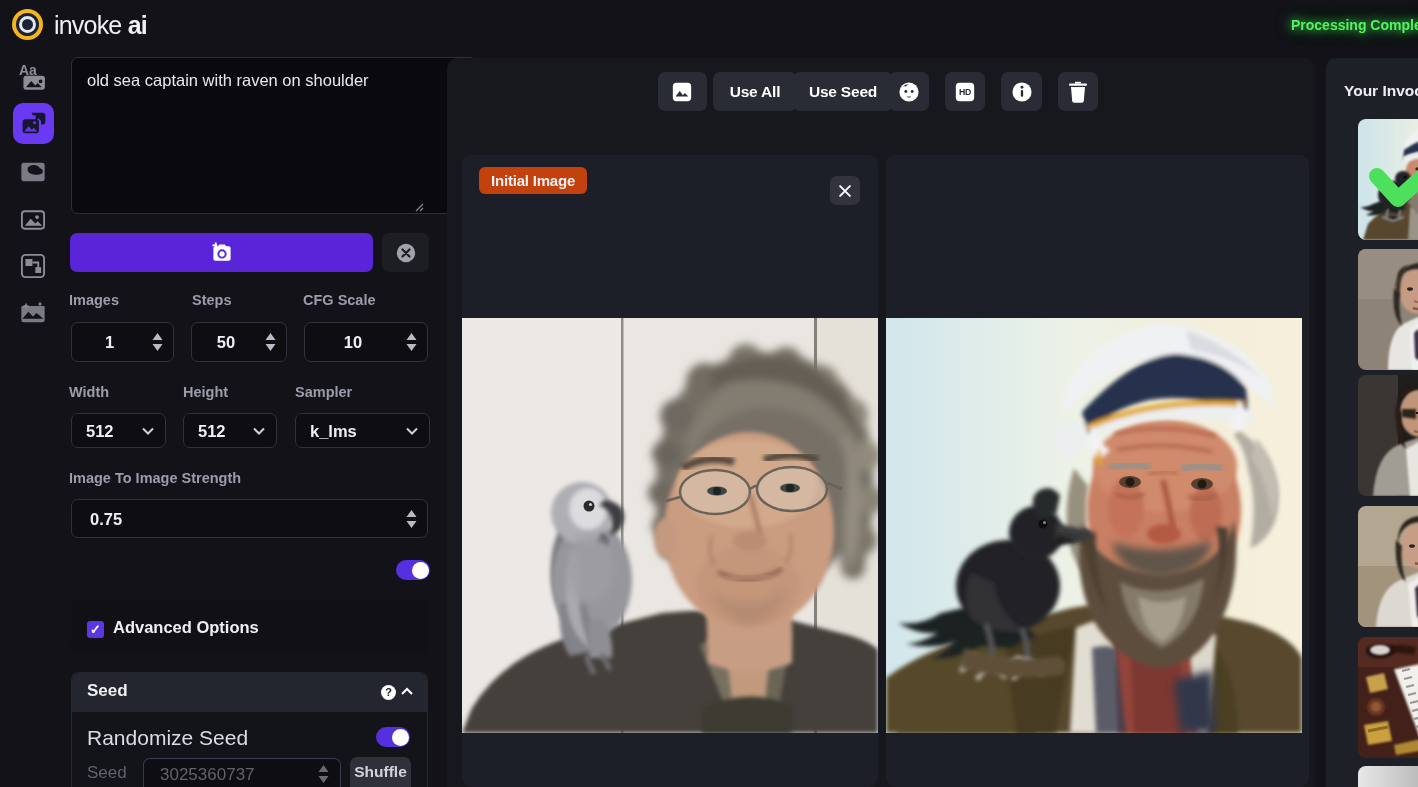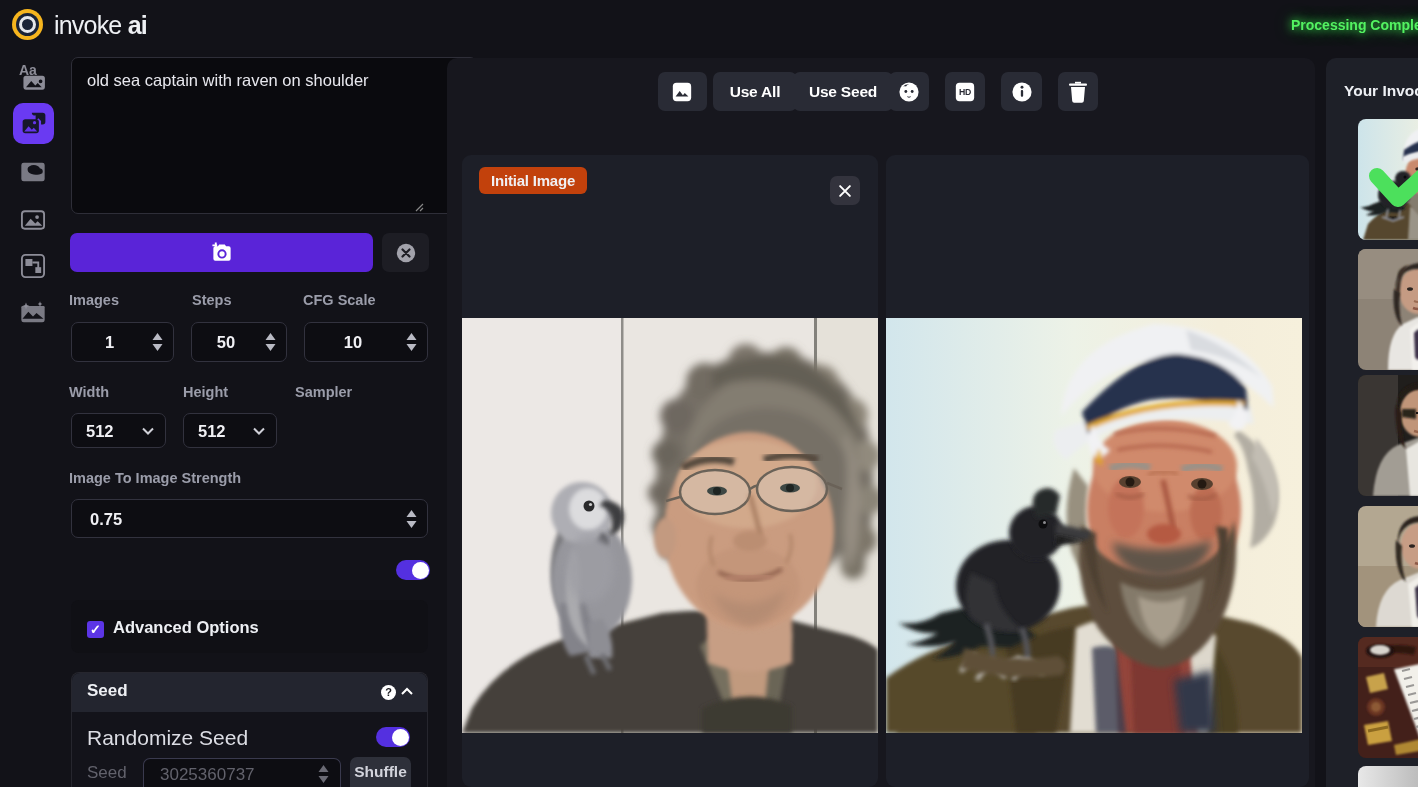--- a/index.html
+++ b/index.html
@@ -157,20 +157,26 @@
   <div class="abs lbl" style="left:295px; top:384px;">Sampler</div>
 
   <div class="abs selbox" style="left:71px; top:413px; width:95px; height:35px;">
       <span class="val">512</span>
       <svg class="chev" viewBox="0 0 14 14" fill="none" stroke="#cfd0d8" stroke-width="2">
         <path d="M2 4.5l5 5 5-5"></path>
       </svg>
     </div>
   <div class="abs selbox" style="left:183px; top:413px; width:94px; height:35px;">
       <span class="val">512</span>
+      <svg class="chev" viewBox="0 0 14 14" fill="none" stroke="#cfd0d8" stroke-width="2">
+        <path d="M2 4.5l5 5 5-5"></path>
+      </svg>
+    </div>
+  <div class="abs selbox" style="left:295px; top:413px; width:135px; height:35px;">
+      <span class="val">k_lms</span>
       <svg class="chev" viewBox="0 0 14 14" fill="none" stroke="#cfd0d8" stroke-width="2">
         <path d="M2 4.5l5 5 5-5"></path>
       </svg>
     </div>
 
   <div class="abs lbl" style="left:69px; top:470px;">Image To Image Strength</div>
   <div class="abs numbox" style="left:71px; top:499px; width:357px; height:39px;">
       <span style="position:absolute; left:18px; top:50%; transform:translateY(-50%);">0.75</span>
       <svg class="stepper" viewBox="0 0 12 20" fill="#b9bac4">
         <path d="M6 1l5 7H1z"></path>

